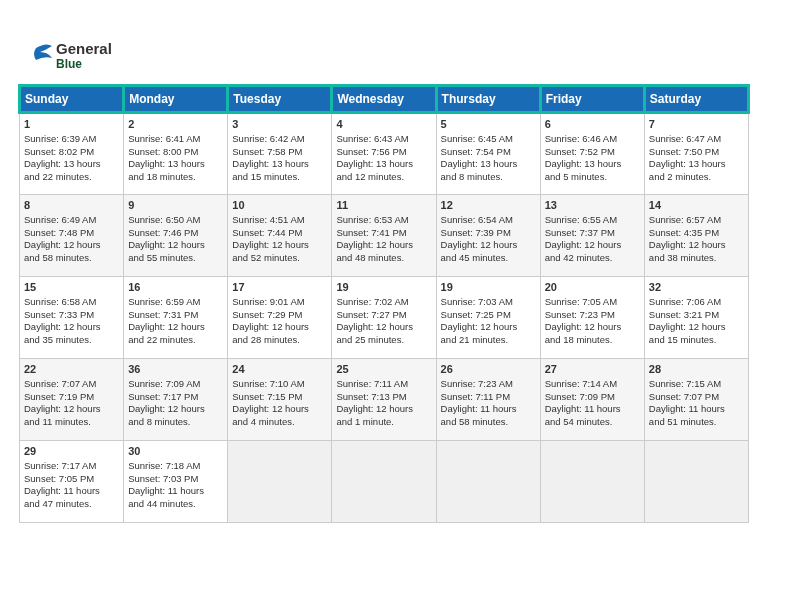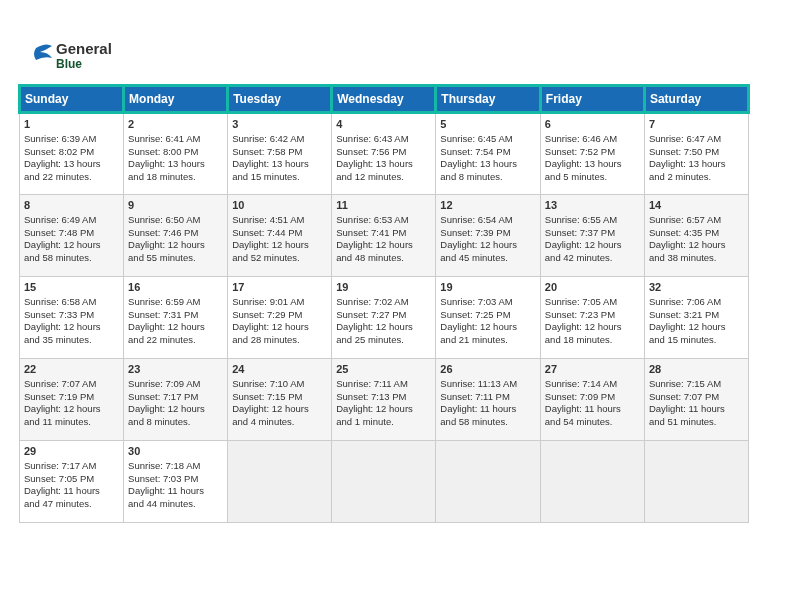--- a/index.html
+++ b/index.html
@@ -273,21 +273,21 @@
         </tr>
         <tr>
           <td>
         <span class="day-num">22</span>
         <span>Sunrise: 7:07 AM</span><br>
         <span>Sunset: 7:19 PM</span><br>
         <span>Daylight: 12 hours</span><br>
         <span>and 11 minutes.</span>
       </td>
           <td>
-        <span class="day-num">23</span>
+        <span class="day-num">36</span>
         <span>Sunrise: 7:09 AM</span><br>
         <span>Sunset: 7:17 PM</span><br>
         <span>Daylight: 12 hours</span><br>
         <span>and 8 minutes.</span>
       </td>
           <td>
         <span class="day-num">24</span>
         <span>Sunrise: 7:10 AM</span><br>
         <span>Sunset: 7:15 PM</span><br>
         <span>Daylight: 12 hours</span><br>
@@ -295,21 +295,21 @@
       </td>
           <td>
         <span class="day-num">25</span>
         <span>Sunrise: 7:11 AM</span><br>
         <span>Sunset: 7:13 PM</span><br>
         <span>Daylight: 12 hours</span><br>
         <span>and 1 minute.</span>
       </td>
           <td>
         <span class="day-num">26</span>
-        <span>Sunrise: 11:13 AM</span><br>
+        <span>Sunrise: 7:23 AM</span><br>
         <span>Sunset: 7:11 PM</span><br>
         <span>Daylight: 11 hours</span><br>
         <span>and 58 minutes.</span>
       </td>
           <td>
         <span class="day-num">27</span>
         <span>Sunrise: 7:14 AM</span><br>
         <span>Sunset: 7:09 PM</span><br>
         <span>Daylight: 11 hours</span><br>
         <span>and 54 minutes.</span>

